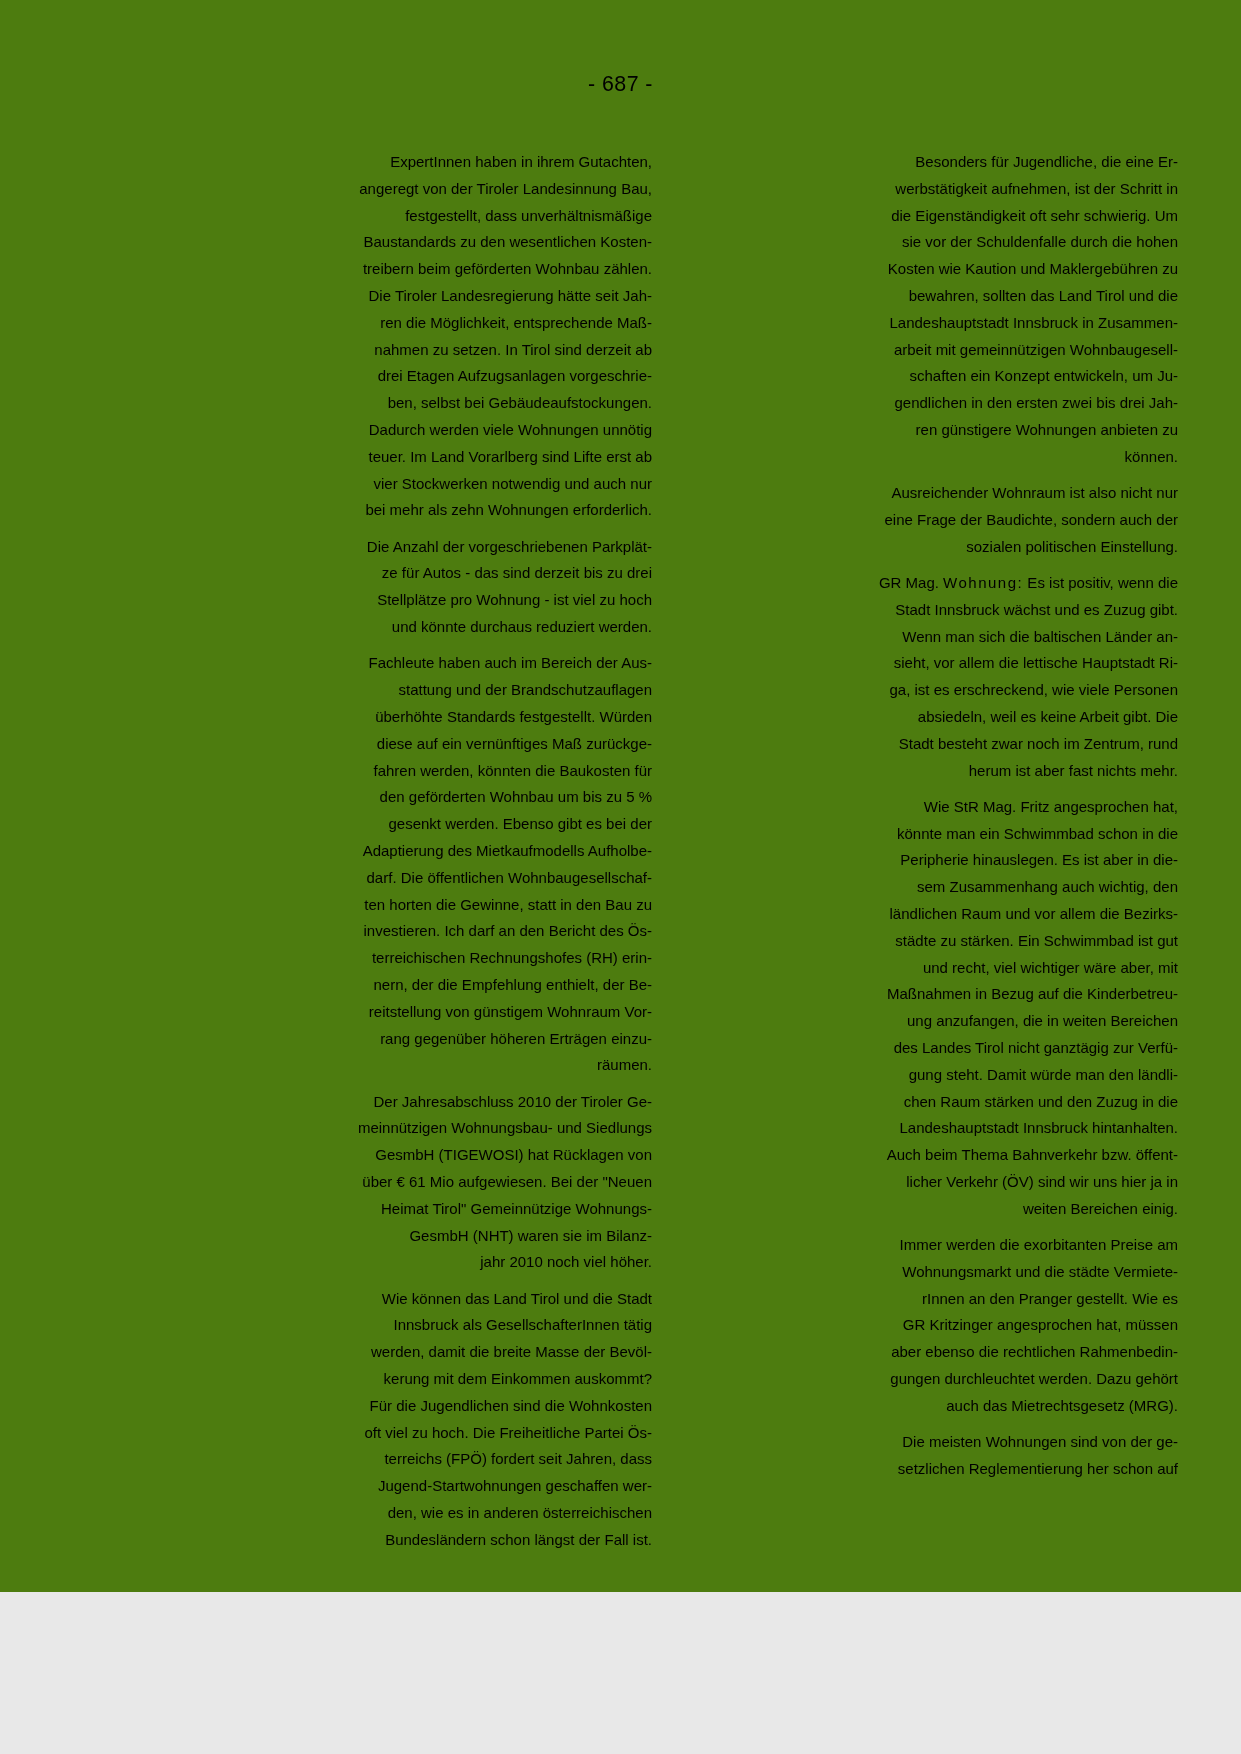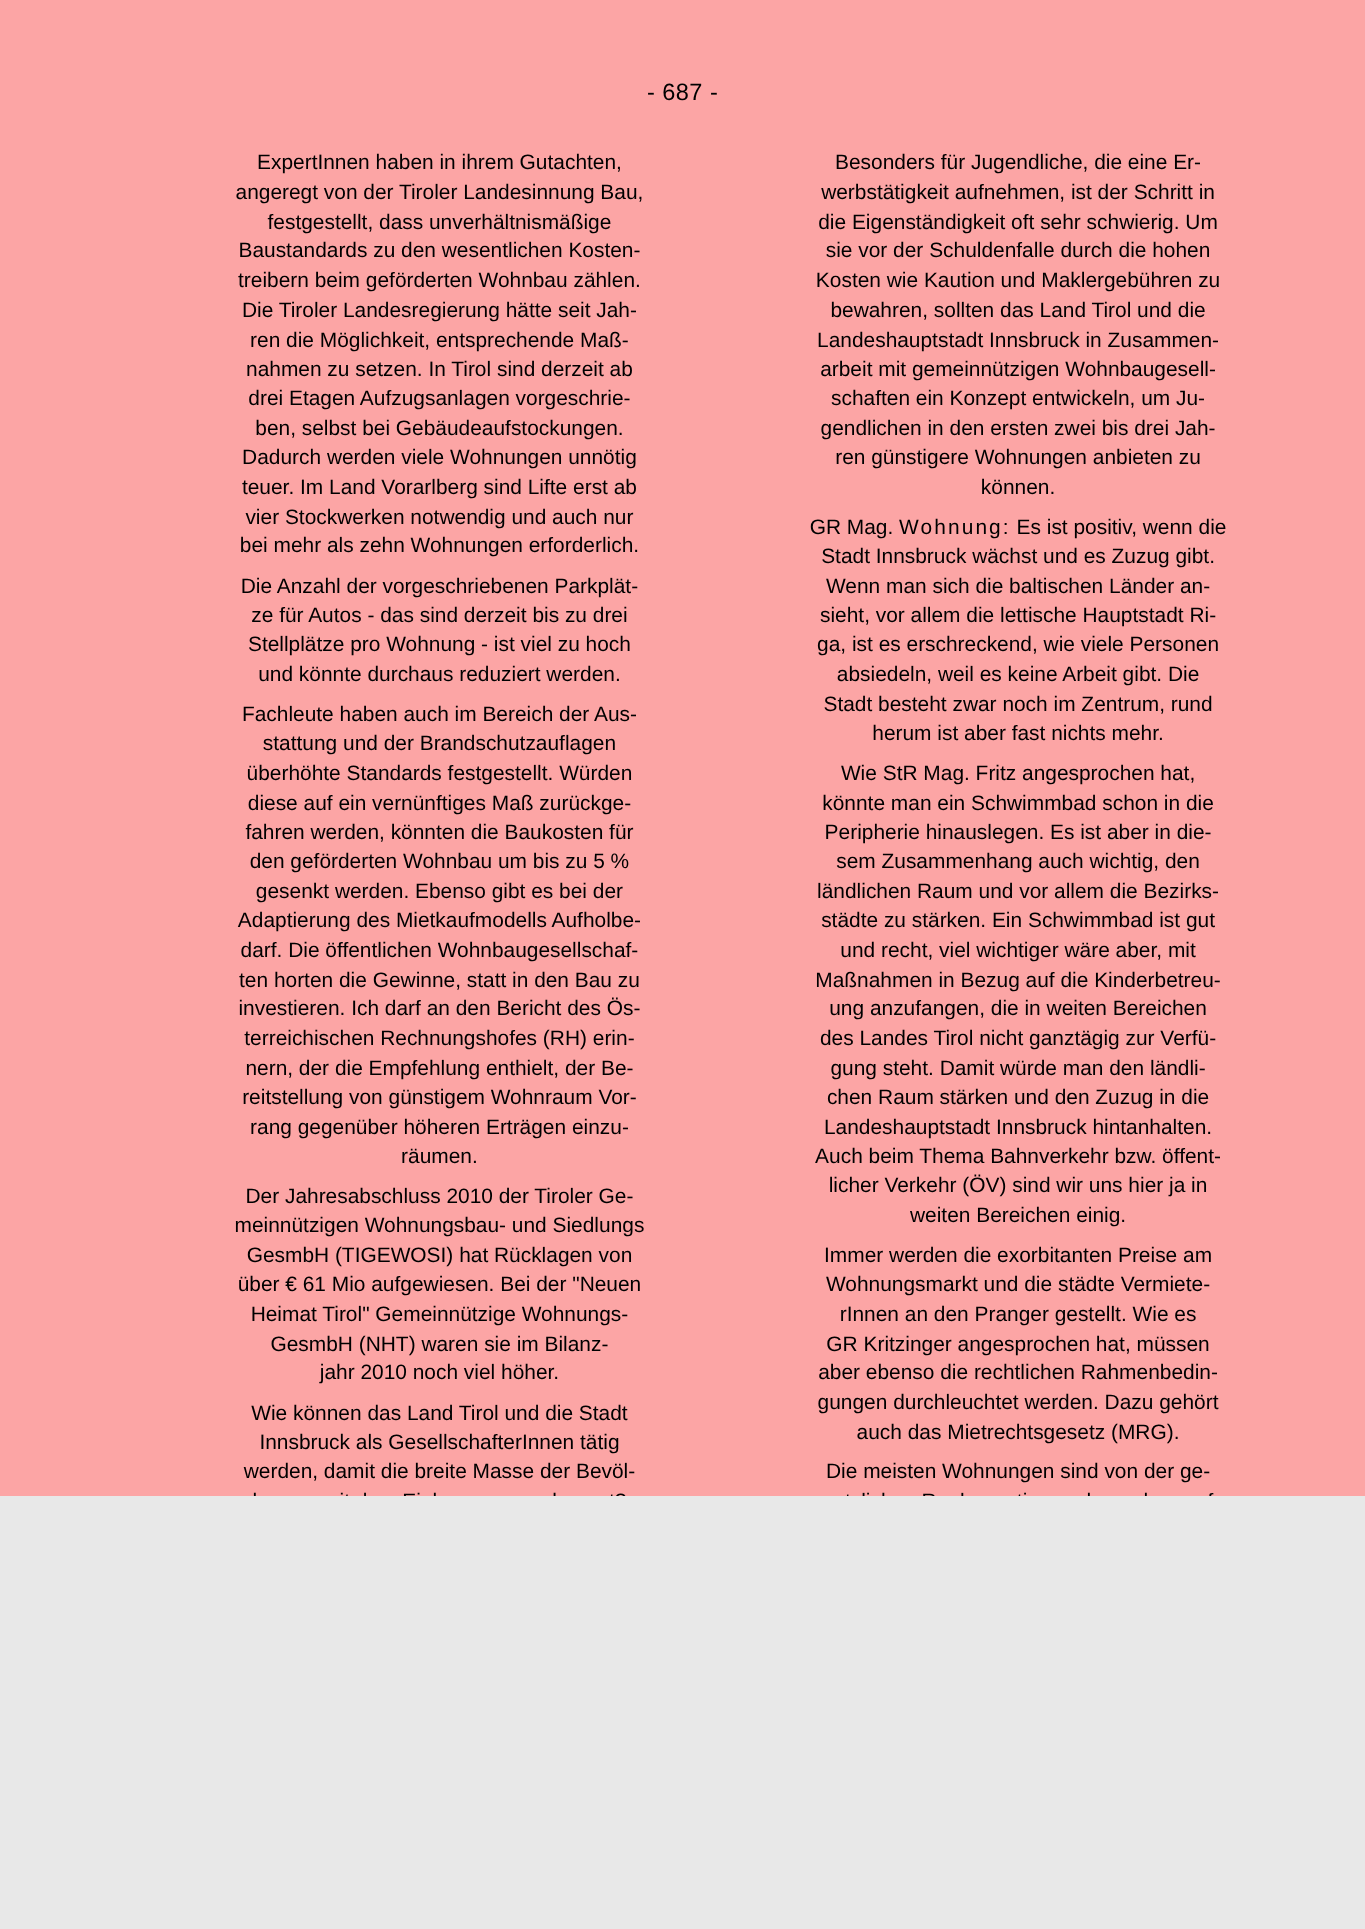--- a/index.html
+++ b/index.html
@@ -4,39 +4,39 @@
 <style>
   html, body { margin: 0; padding: 0; }
   body {
     width: 1241px; height: 1754px;
     background: #e8e8e8;
     font-family: "Liberation Sans", "DejaVu Sans", sans-serif;
     color: #000;
   }
   .page {
     position: relative;
-    width: 1241px; height: 1360px;
-    background: #fca5a5;
+    width: 1241px; height: 1592px;
+    background: #4d7c0f;
     overflow: hidden;
     text-decoration: underline;
   }
   .page-number {
     position: absolute;
     top: 72px; left: 0; width: 1241px;
     text-align: center;
     font-size: 21.4px;
     letter-spacing: 0.02em;
   }
   .column {
     position: absolute;
-    top: 136px;
+    top: 149px;
     width: 505px;
-    font-size: 19px;
+    font-size: 15px;
     line-height: 26.8px;
-    text-align: center;
+    text-align: right;
   }
   .col-left  { left: 147px; }
   .col-right { left: 673px; }
   .para {
     margin: 0 0 9.5px 0;
     white-space: pre-line;
   }
   .sup {
     font-size: 0.6em;
     position: relative;
@@ -122,20 +122,23 @@
 die Eigenständigkeit oft sehr schwierig. Um
 sie vor der Schuldenfalle durch die hohen
 Kosten wie Kaution und Maklergebühren zu
 bewahren, sollten das Land Tirol und die
 Landeshauptstadt Innsbruck in Zusammen-
 arbeit mit gemeinnützigen Wohnbaugesell-
 schaften ein Konzept entwickeln, um Ju-
 gendlichen in den ersten zwei bis drei Jah-
 ren günstigere Wohnungen anbieten zu
 können.</p>
+      <p class="para">Ausreichender Wohnraum ist also nicht nur
+eine Frage der Baudichte, sondern auch der
+sozialen politischen Einstellung.</p>
       <p class="para">GR Mag. <span class="spaced">Wohnung:</span> Es ist positiv, wenn die
 Stadt Innsbruck wächst und es Zuzug gibt.
 Wenn man sich die baltischen Länder an-
 sieht, vor allem die lettische Hauptstadt Ri-
 ga, ist es erschreckend, wie viele Personen
 absiedeln, weil es keine Arbeit gibt. Die
 Stadt besteht zwar noch im Zentrum, rund
 herum ist aber fast nichts mehr.</p>
       <p class="para">Wie StR Mag. Fritz angesprochen hat,
 könnte man ein Schwimmbad schon in die

